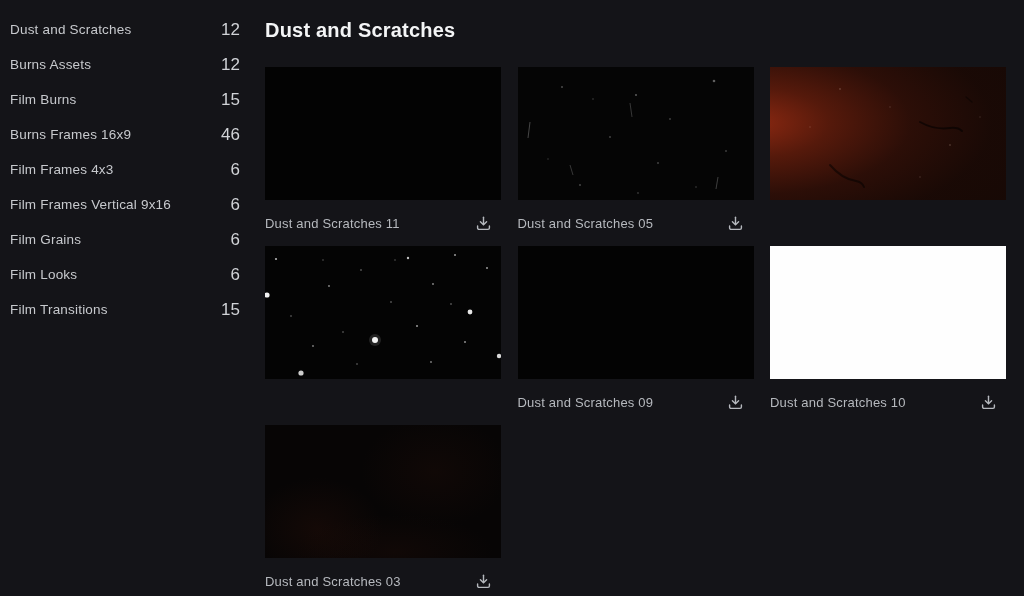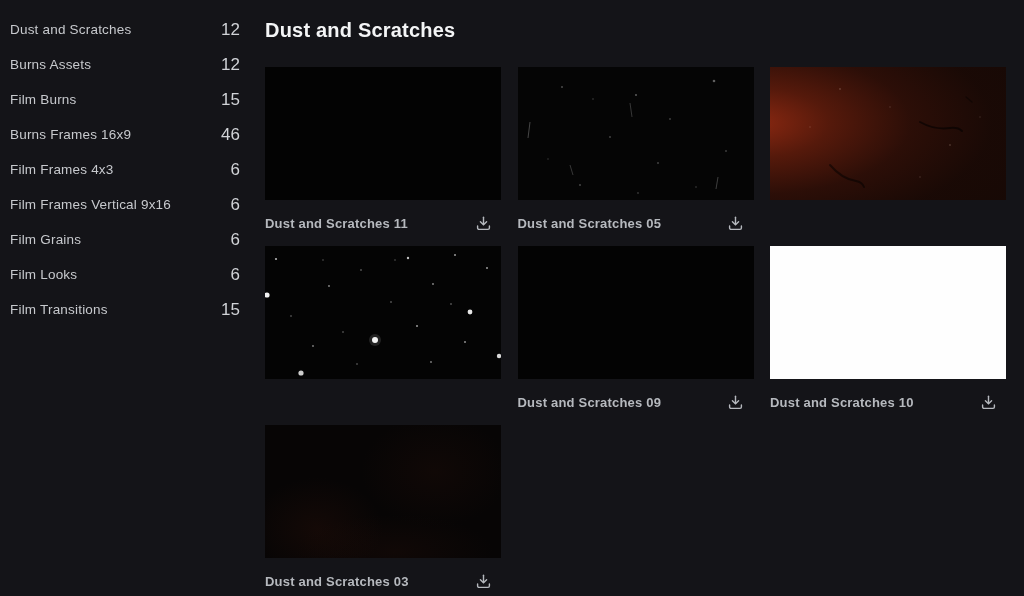--- a/index.html
+++ b/index.html
@@ -68,21 +68,21 @@
   .thumb[data-variant="faintred"] {
     background:
       radial-gradient(ellipse 40% 55% at 22% 78%, rgba(66,24,12,.22), rgba(0,0,0,0) 70%),
       radial-gradient(ellipse 45% 60% at 72% 35%, rgba(58,22,12,.18), rgba(0,0,0,0) 70%),
       radial-gradient(ellipse 60% 40% at 55% 95%, rgba(70,26,14,.15), rgba(0,0,0,0) 70%),
       #070505;
   }
 
   .meta {
     display: flex; align-items: center; justify-content: space-between;
-    height: 46px; width: 236px; font-weight: bold;
+    height: 46px; width: 236px;
   }
   .asset-label { color: #b6b9be; font-size: 13px; letter-spacing: .2px; }
   .dl-btn {
     background: none; border: none; cursor: pointer;
     width: 24px; height: 24px; margin-right: 6px;
     display: flex; align-items: center; justify-content: center; padding: 0;
   }
   .dl-btn svg { display: block; }
 </style>
 </head>

